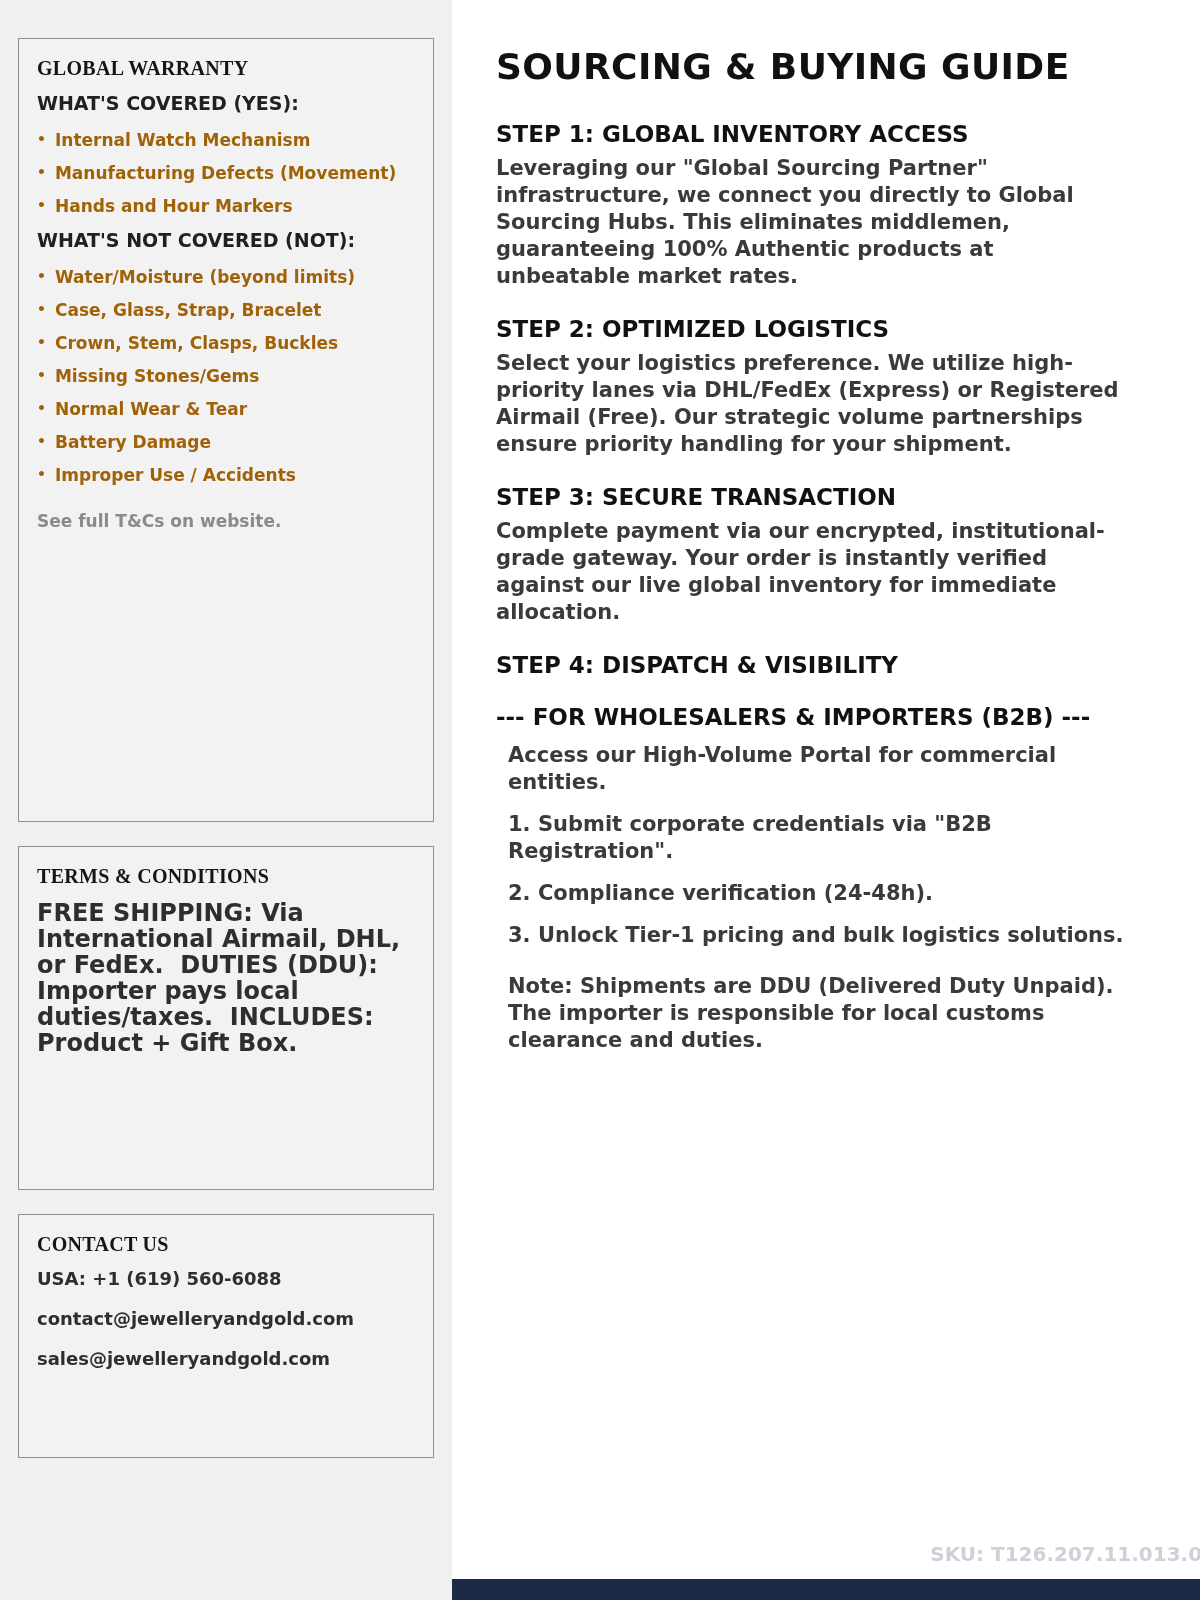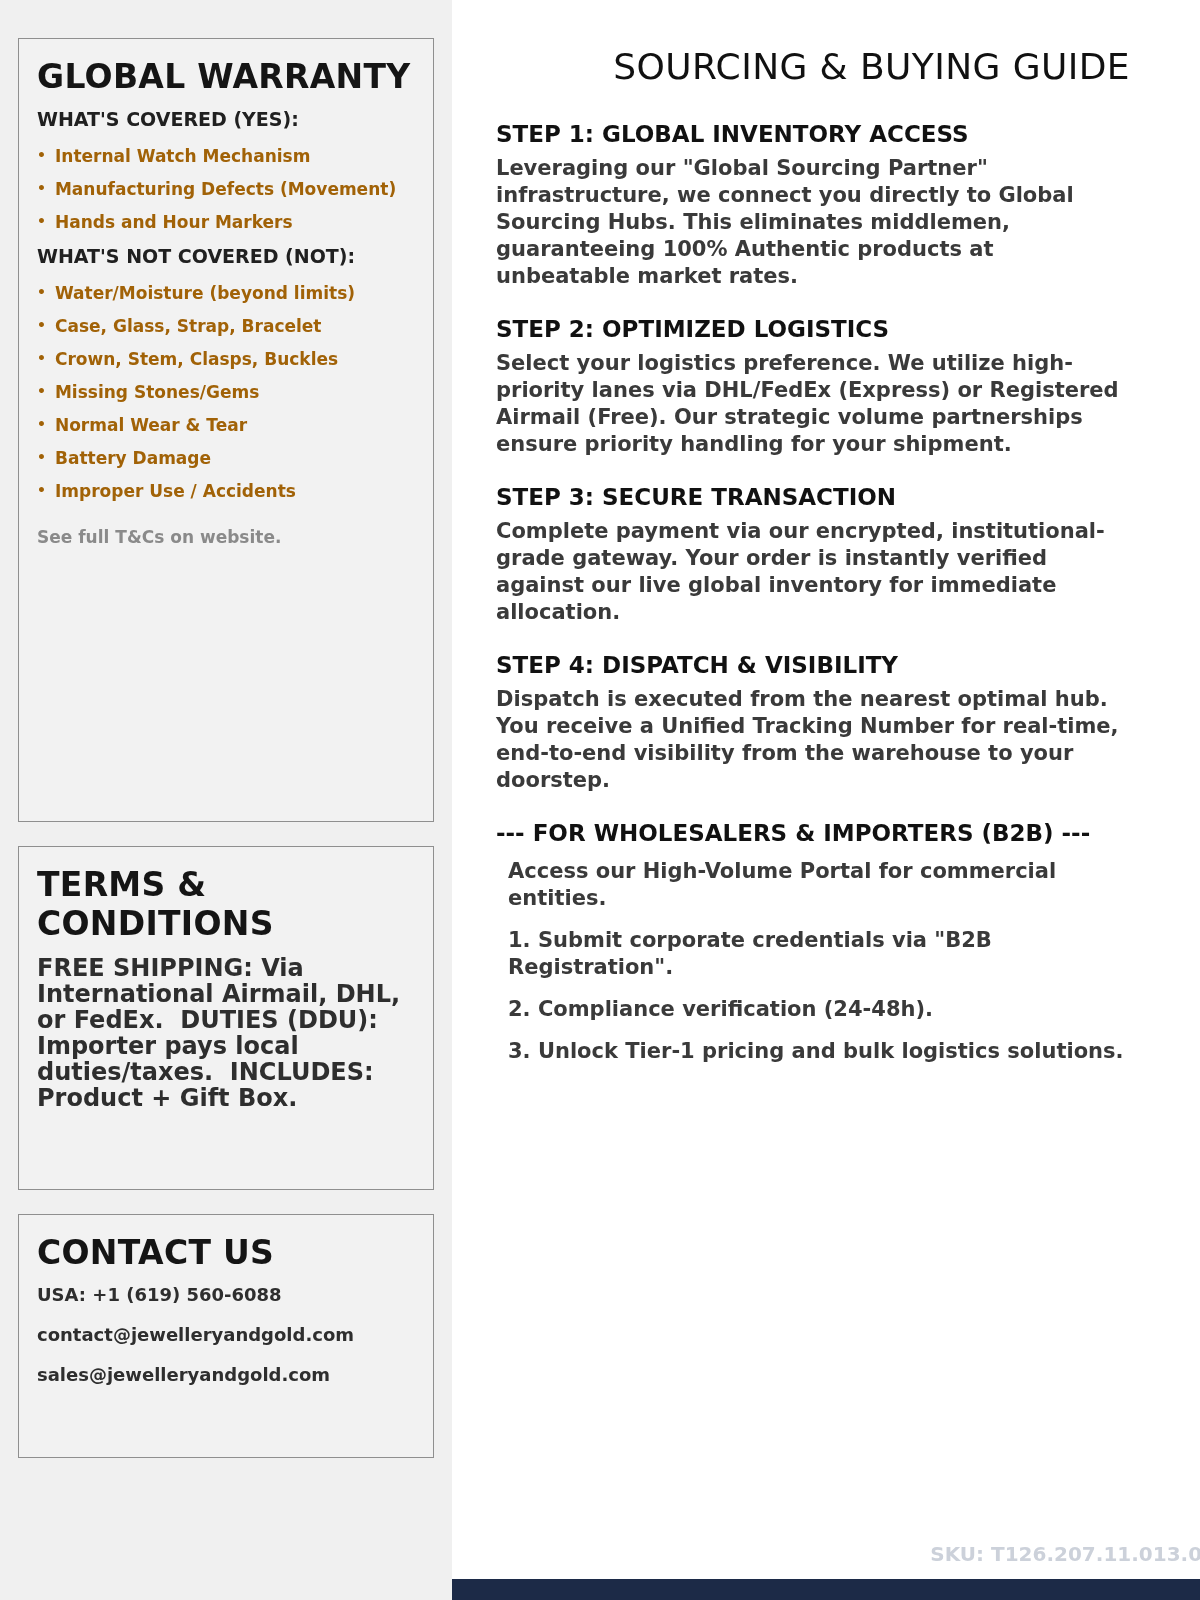--- a/index.html
+++ b/index.html
@@ -8,34 +8,34 @@
 
   .page { width:1200px; height:1600px; display:flex; position:relative; overflow:hidden; background:#ffffff; }
 
   
   .sidebar { width:452px; flex-shrink:0; background:#f0f0f0; padding:38px 18px 0 18px; }
   .box { border:1px solid #8f8f8f; background:#f2f2f2; padding:18px; margin-bottom:24px; }
   .warranty-box { height:784px; }
   .terms-box { height:344px; }
   .contact-box { height:244px; }
 
-  .box h2 { font-size:33px; font-weight:800; color:#151515; margin-bottom:12px; letter-spacing:0.3px; }
+  .box h2 { font-size:20px; font-weight:800; color:#151515; margin-bottom:12px; letter-spacing:0.3px;font-family:Liberation Serif, serif; }
   .box h3 { font-size:19px; font-weight:700; color:#202020; margin:8px 0 16px; }
   .box ul { list-style:none; }
   .box li { font-size:17px; font-weight:600; color:#a16207; margin-bottom:13px; }
   .box li::before { content:"•"; margin-right:9px; font-size:14px; position:relative; top:-2px; }
   .gap-top { margin-top:38px; }
   .footnote { margin-top:26px; font-size:17px; font-weight:600; color:#8a8a8a; }
 
   .terms-box p { font-size:24px; font-weight:600; color:#2e2e2e; line-height:26px; white-space:pre-wrap; }
   .contact-box p { font-size:18px; font-weight:600; color:#2e2e2e; margin-bottom:19px; }
 
   
   .main { flex:1; position:relative; padding:46px 70px 0 44px; background:#ffffff; }
-  .main h1 { font-size:36px; font-weight:400; color:#111111; text-align:right; margin-bottom:34px; letter-spacing:0.4px; }
+  .main h1 { font-size:36px; font-weight:700; color:#111111; text-align:left; margin-bottom:34px; letter-spacing:0.4px; }
 
   .step { margin-bottom:26px; }
   .step h2, .b2b h2 { font-size:23px; font-weight:800; color:#111111; margin-bottom:8px; }
   .step p, .b2b p { font-size:21px; font-weight:600; color:#3a3a3a; line-height:27px; }
   .b2b h2 { margin-bottom:12px; }
   .b2b p { margin-bottom:15px;margin-left:12px; }
   .b2b .note { margin-top:24px; }
 
   .sku { position:absolute; right:-16px; bottom:34px; font-size:20px; font-weight:600; color:#ccd1da; white-space:nowrap; }
   .bottom-bar { position:absolute; left:0; right:0; bottom:0; height:21px; background:#1c2a47; }
@@ -96,29 +96,29 @@
       <p>Select your logistics preference. We utilize high-priority lanes via DHL/FedEx (Express) or Registered Airmail (Free). Our strategic volume partnerships ensure priority handling for your shipment.</p>
     </section>
 
     <section class="step">
       <h2>STEP 3: SECURE TRANSACTION</h2>
       <p>Complete payment via our encrypted, institutional-grade gateway. Your order is instantly verified against our live global inventory for immediate allocation.</p>
     </section>
 
     <section class="step">
       <h2>STEP 4: DISPATCH &amp; VISIBILITY</h2>
-      <p>Dispatch is executed from the nearest optimal hub. You receive a Unified Tracking Number for real-time, end-to-end visibility from the warehouse to your doorstep.</p>
     </section>
 
     <section class="b2b">
       <h2>--- FOR WHOLESALERS &amp; IMPORTERS (B2B) ---</h2>
       <p>Access our High-Volume Portal for commercial entities.</p>
       <p>1. Submit corporate credentials via "B2B Registration".</p>
       <p>2. Compliance verification (24-48h).</p>
       <p>3. Unlock Tier-1 pricing and bulk logistics solutions.</p>
+      <p class="note">Note: Shipments are DDU (Delivered Duty Unpaid). The importer is responsible for local customs clearance and duties.</p>
     </section>
 
     <div class="sku">SKU: T126.207.11.013.00</div>
     <div class="bottom-bar"></div>
 
   </main>
 
 </div>
 
 </body></html>

